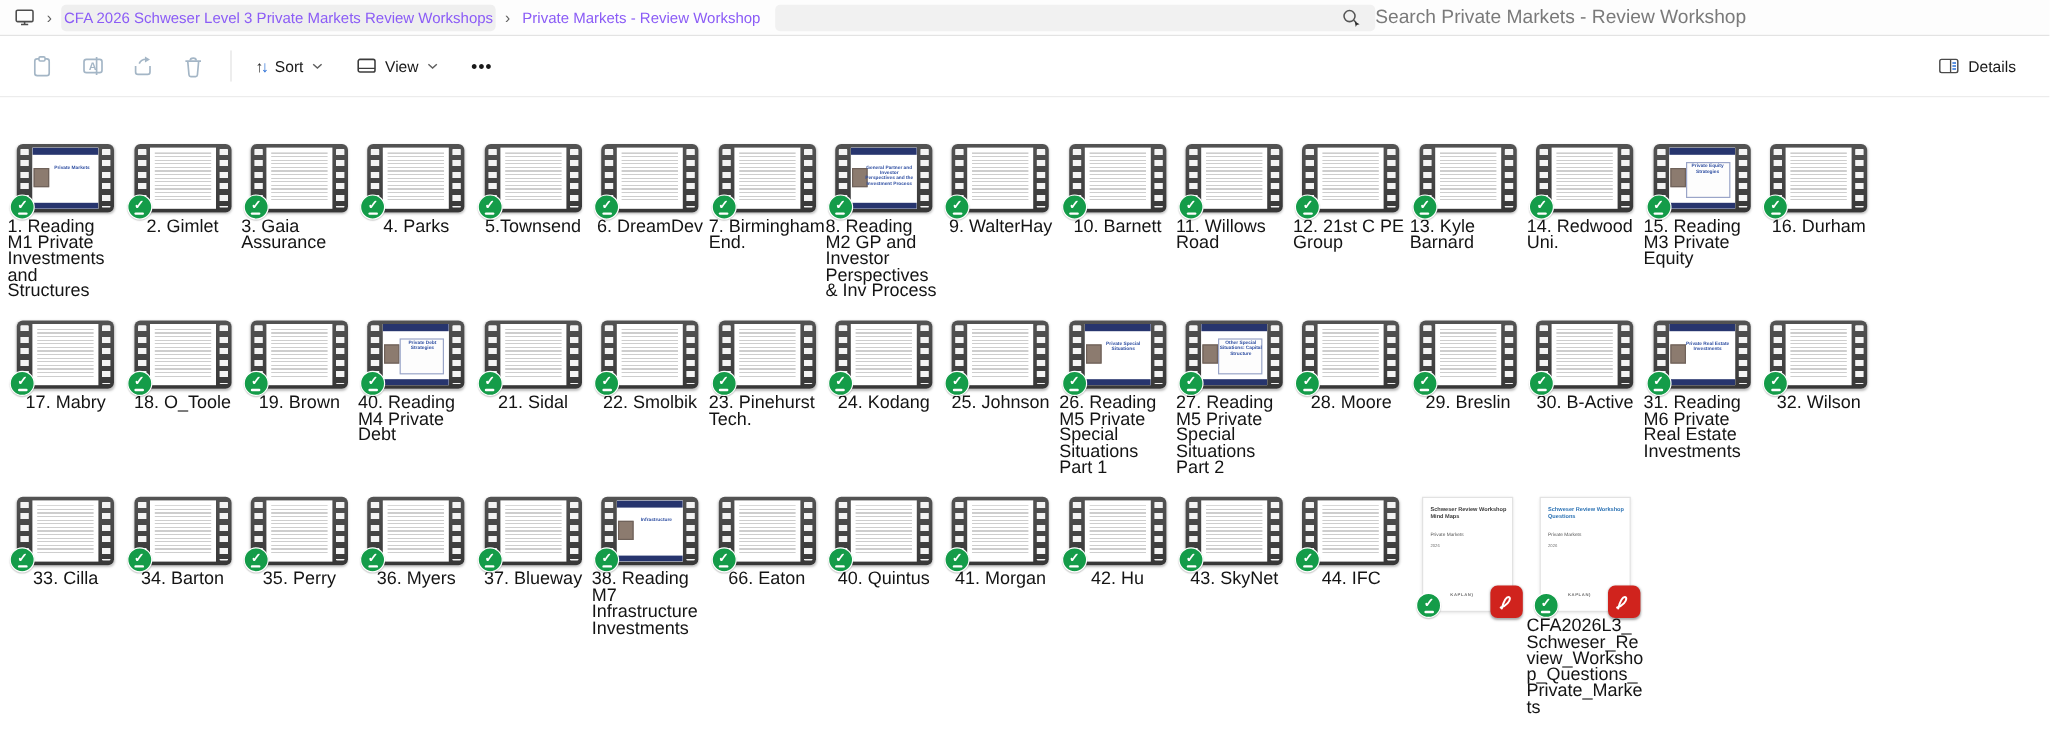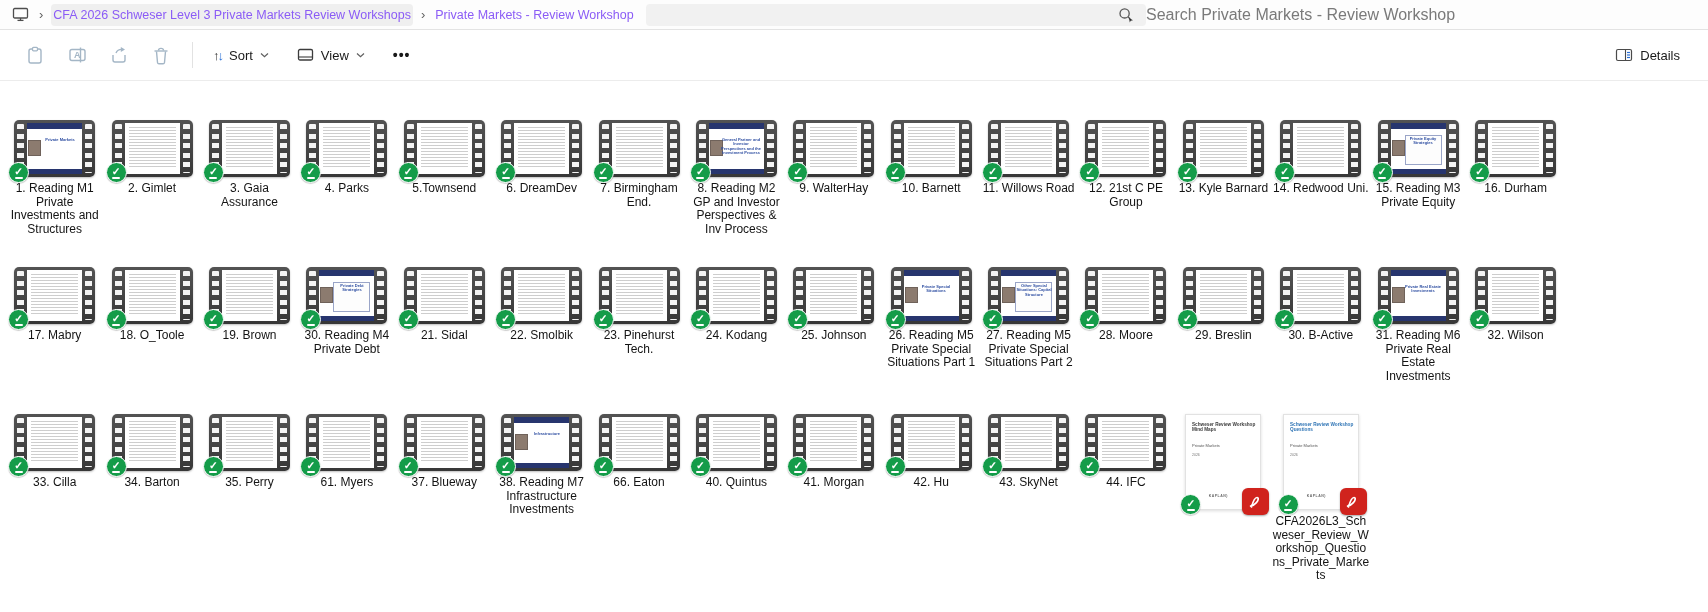--- a/index.html
+++ b/index.html
@@ -75,21 +75,21 @@
   .pdf-year{display:block;width:200%;transform:scale(.5);transform-origin:0 0;font-size:7px;margin-top:1px;color:#777;}
   .pdf-brand{position:absolute;bottom:7px;left:0;right:10px;text-align:center;}
   .pdf-brand span{display:inline-block;transform:scale(.5);font-size:7px;letter-spacing:1px;color:#6b6b6b;font-weight:bold;}
   .pdf-badge{position:absolute;right:-9px;bottom:-6px;width:27px;height:27px;border-radius:6px;background:#d0231d;box-shadow:0 1px 2px rgba(0,0,0,.35);display:flex;align-items:center;justify-content:center;}
   
   .sync{position:absolute;left:-6px;bottom:-6px;width:19px;height:19px;border-radius:50%;background:#149c49;border:1.5px solid #ffffff;display:flex;flex-direction:column;align-items:center;justify-content:center;box-shadow:0 1px 1px rgba(0,0,0,.2);}
   .sync .ck{color:#fff;font-size:10.5px;line-height:10px;font-weight:bold;}
   .sync .bar{width:8px;height:1.6px;background:#fff;margin-top:1px;border-radius:1px;}
   
   .flabel{
-    margin-top:5px;font-size:12px;line-height:13.5px;text-align:center;
+    margin-top:5px;font-size:15px;line-height:13.5px;
     max-width:97px;color:#141414;word-wrap:break-word;
   }
   .flabel.break-all{word-break:break-all;max-width:100px;}
   svg{display:block;}
 </style>
 </head>
 <body>
 
 <div class="topbar">
   <div class="addr">
@@ -516,21 +516,21 @@
               <span>Private Debt Strategies</span>
             </div>
           <div class="slide-band-bottom"></div>
         </div>
       </div>
       <div class="sync">
         <span class="ck">✓</span>
           <span class="bar"></span>
       </div>
     </div>
-    <div class="flabel">30. Reading M4 Private Debt</div>
+    <div class="flabel">40. Reading M4 Private Debt</div>
   </div>
 
   <div class="tile">
     <div class="film">
       <div class="sprk l"></div>
       <div class="sprk r"></div>
       <div class="film-thumb">
         <div class="thumb-lines"></div>
 
       </div>
@@ -793,21 +793,21 @@
       <div class="sprk r"></div>
       <div class="film-thumb">
         <div class="thumb-lines"></div>
 
       </div>
       <div class="sync">
         <span class="ck">✓</span>
           <span class="bar"></span>
       </div>
     </div>
-    <div class="flabel">61. Myers</div>
+    <div class="flabel">36. Myers</div>
   </div>
 
   <div class="tile">
     <div class="film">
       <div class="sprk l"></div>
       <div class="sprk r"></div>
       <div class="film-thumb">
         <div class="thumb-lines"></div>
 
       </div>

